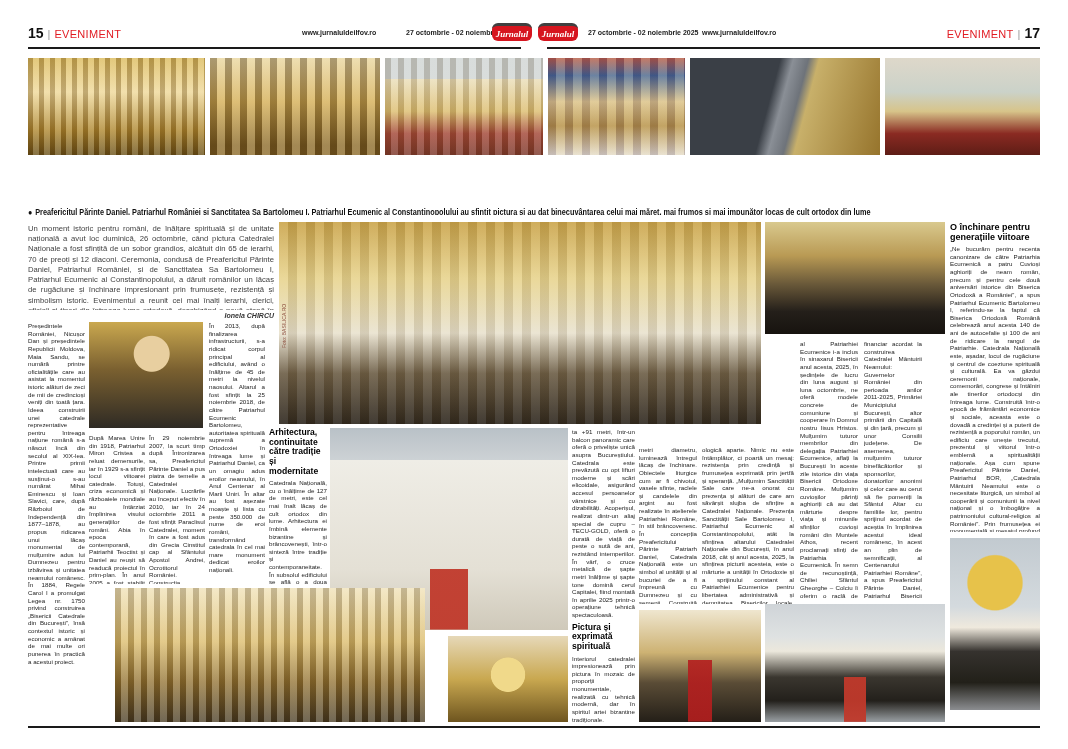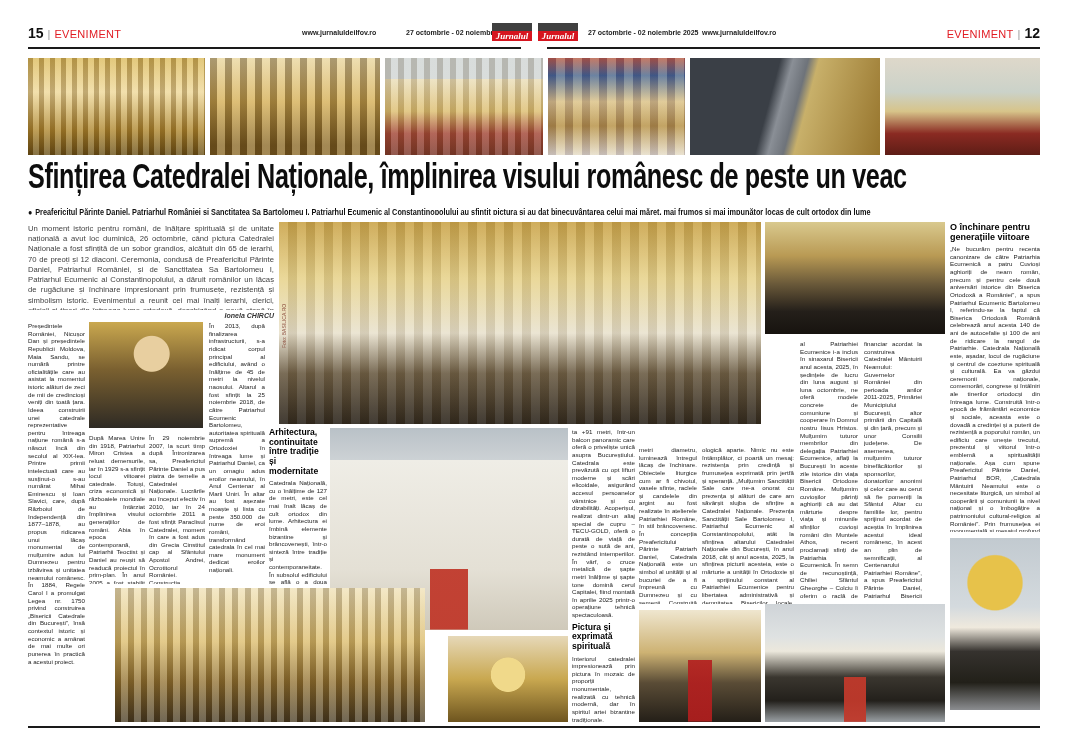--- a/index.html
+++ b/index.html
@@ -7,21 +7,21 @@
           font-family:"Liberation Sans", sans-serif;}
   
   .mh-item{position:absolute;white-space:nowrap;}
   .pgnum{font-size:14px;font-weight:bold;color:#111;}
   .mh-sep{color:#999;font-weight:normal;padding:0 4px;font-size:11px;}
   .section-lbl{font-size:11px;font-weight:normal;color:#e11b22;letter-spacing:.3px;}
   .mh-small{font-size:7px;font-weight:bold;color:#222;}
   .logo{position:absolute;width:40px;height:18px;background:#d6151f;color:#fff;
         display:flex;align-items:center;justify-content:center;
         font-family:"Liberation Serif",serif;font-style:italic;font-weight:bold;font-size:9px;
-        border-top:8px solid #404040;box-sizing:border-box;}
+        border-top:3px solid #404040;box-sizing:border-box;border-radius:6px;}
   .rule{position:absolute;background:#1a1a1a;}
   
   .ph{position:absolute;background-color:#c9a850;}
   .ph-gold{background:
      repeating-linear-gradient(90deg, rgba(90,60,10,.30) 0 5px, rgba(255,245,210,.25) 5px 11px),
      linear-gradient(180deg,#d9b95f 0%,#eed9a0 35%,#a8812e 75%,#5f4716 100%);}
   .ph-procession{background:
      repeating-linear-gradient(90deg, rgba(60,40,10,.35) 0 7px, rgba(255,240,200,.30) 7px 15px),
      linear-gradient(180deg,#e7d7a8 0%,#cfa953 45%,#7c5c22 90%);}
   .ph-outdoor{background:
@@ -92,33 +92,32 @@
   <div class="logo" style="left:492px;top:23px;">
       <span>Jurnalul</span>
     </div>
 
   <div class="logo" style="left:538px;top:23px;">
       <span>Jurnalul</span>
     </div>
   <div class="mh-item mh-small" style="left:588px;top:29px;">27 octombrie - 02 noiembrie 2025</div>
   <div class="mh-item mh-small" style="left:702px;top:29px;">www.jurnaluldeilfov.ro</div>
   <div class="mh-item" style="right:28px;top:24px;">
-    <span class="section-lbl">EVENIMENT</span><span class="mh-sep">|</span><span class="pgnum">12</span>
+    <span class="section-lbl">EVENIMENT</span><span class="mh-sep">|</span><span class="pgnum">17</span>
   </div>
   <div class="rule" style="left:28px;top:47px;width:493px;height:2px;"></div>
   <div class="rule" style="left:547px;top:47px;width:493px;height:2px;"></div>
 
   <div class="ph ph-gold" style="left:28px;top:58px;width:177px;height:97px;"></div>
   <div class="ph ph-procession" style="left:210px;top:58px;width:170px;height:97px;"></div>
   <div class="ph ph-outdoor" style="left:385px;top:58px;width:158px;height:97px;"></div>
   <div class="ph ph-interior" style="left:548px;top:58px;width:137px;height:97px;"></div>
   <div class="ph ph-door" style="left:690px;top:58px;width:190px;height:97px;"></div>
   <div class="ph ph-altar" style="left:885px;top:58px;width:155px;height:97px;"></div>
 
-  <div class="headline"><span>Sfințirea Catedralei Naționale, împlinirea visului românesc de peste un veac</span></div>
   <div class="subhead">
     <span><i class="bullet">●</i><span>Preafericitul Părinte Daniel, Patriarhul României  și Sanctitatea Sa Bartolomeu I, Patriarhul Ecumenic al Constantinopolului au sfințit pictura și au dat binecuvântarea celui mai măreț, mai frumos și mai impunător locaș de cult ortodox din lume</span></span>
   </div>
 
   <div class="lede">Un moment istoric pentru români, de înălțare spirituală și de unitate națională a avut loc duminică, 26 octombrie, când pictura Catedralei Naționale a fost sfințită de un sobor grandios, alcătuit din 65 de ierarhi, 70 de preoți și 12 diaconi. Ceremonia, condusă de Preafericitul Părinte Daniel, Patriarhul României, și de Sanctitatea Sa Bartolomeu I, Patriarhul Ecumenic al Constantinopolului, a dăruit românilor un lăcaș de rugăciune și închinare impresionant prin frumusețe, rezistență și simbolism istoric. Evenimentul a reunit cei mai înalți ierarhi, clerici, oficiali și tineri din întreaga lume ortodoxă, deschizând o nouă etapă în viața spirituală a României.</div>
   <div class="byline">Ionela CHIRCU</div>
 
   <div class="ph ph-nave" style="left:279px;top:222px;width:482px;height:202px;"></div>
   <div class="credit">Foto: BASILICA.RO</div>
 
@@ -134,21 +133,21 @@
       <p>După Marea Unire din 1918, Patriarhul Miron Cristea a reluat demersurile, iar în 1929 s-a sfințit locul viitoarei catedrale. Totuși, criza economică și războaiele mondiale au întârziat împlinirea visului generațiilor de români. Abia în epoca contemporană, Patriarhii Teoctist și Daniel au reușit să readucă proiectul în prim-plan. În anul 2005 a fost stabilit amplasamentul final, pe dealul Arsenalului, în apropierea Casei Poporului, loc simbolic, ales ca o „lumină de Înviere” pentru bisericile demolate în timpul regimului comunist.</p>
     </div>
   <div class="col" style="left:149px;top:434px;width:56px;height:150px;">
       <p>În 29 noiembrie 2007, la scurt timp după Întronizarea sa, Preafericitul Părinte Daniel a pus piatra de temelie a Catedralei Naționale. Lucrările au început efectiv în 2010, iar în 24 octombrie 2011 a fost sfințit Paraclisul Catedralei, moment în care a fost adus din Grecia Cinstitul cap al Sfântului Apostol Andrei, Ocrotitorul României. Construcția monumentală a fost gândită ca o basilică în stil latino-bizantin, cu expresie românească, o punte între Răsărit și Apus, între trecut și viitor.</p>
     </div>
   <div class="col" style="left:209px;top:322px;width:56px;height:262px;">
       <p>În 2013, după finalizarea infrastructurii, s-a ridicat corpul principal al edificiului, având o înălțime de 45 de metri la nivelul naosului. Altarul a fost sfințit la 25 noiembrie 2018, de către Patriarhul Ecumenic Bartolomeu, autoritatea spirituală supremă a Ortodoxiei în întreaga lume și Patriarhul Daniel, ca un omagiu adus eroilor neamului, în Anul Centenar al Marii Uniri. În altar au fost așezate moaște și lista cu peste 350.000 de nume de eroi români, transformând catedrala în cel mai mare monument dedicat eroilor naționali.</p>
     </div>
 
   <div class="col" style="left:269px;top:428px;width:58px;height:156px;">
-    <h3 class="colhead">Arhitectura, continuitate între tradiție și modernitate</h3>
+    <h3 class="colhead">Arhitectura, continuitate către tradiție și modernitate</h3>
     <p>Catedrala Națională, cu o înălțime de 127 de metri, este cel mai înalt lăcaș de cult ortodox din lume. Arhitectura ei îmbină elemente bizantine și brâncovenești, într-o sinteză între tradiție și contemporaneitate. În subsolul edificiului se află o a doua biserică, un muzeu, o necropolă patriarhală și spații polivalente. La nivelul superior, vizitatorii pot urca până la co-</p>
   </div>
 
   <div class="ph ph-exterior" style="left:330px;top:428px;width:238px;height:202px;"></div>
 
   <div class="col" style="left:572px;top:428px;width:63px;height:296px;">
     <p>ta +91 metri, într-un balcon panoramic care oferă o priveliște unică asupra Bucureștiului. Catedrala este prevăzută cu opt lifturi moderne și scări elicoidale, asigurând accesul persoanelor vârstnice și cu dizabilități. Acoperișul, realizat dintr-un aliaj special de cupru – TECU-GOLD, oferă o durată de viață de peste o sută de ani, rezistând intemperiilor. În vârf, o cruce metalică de șapte metri înălțime și șapte tone domină cerul Capitalei, fiind montată în aprilie 2025 printr-o operațiune tehnică spectaculoasă.</p>
     <h3 class="colhead" style="margin-top:4px;">Pictura și exprimată spirituală</h3>
     <p>Interiorul catedralei impresionează prin pictura în mozaic de proporții monumentale, realizată cu tehnică modernă, dar în spiritul artei bizantine tradiționale. Capodopera ansamblului iconografic, icoana Mântuitorului „Atotțiitorul” din turla Pantocrator este formată din 2.400 kg de piese de mozaic aduse din Italia și a fost montată la peste 100 de metri înălțime. Candelabrele uriașe din alamă masivă, unele de șapte</p>
   </div>

